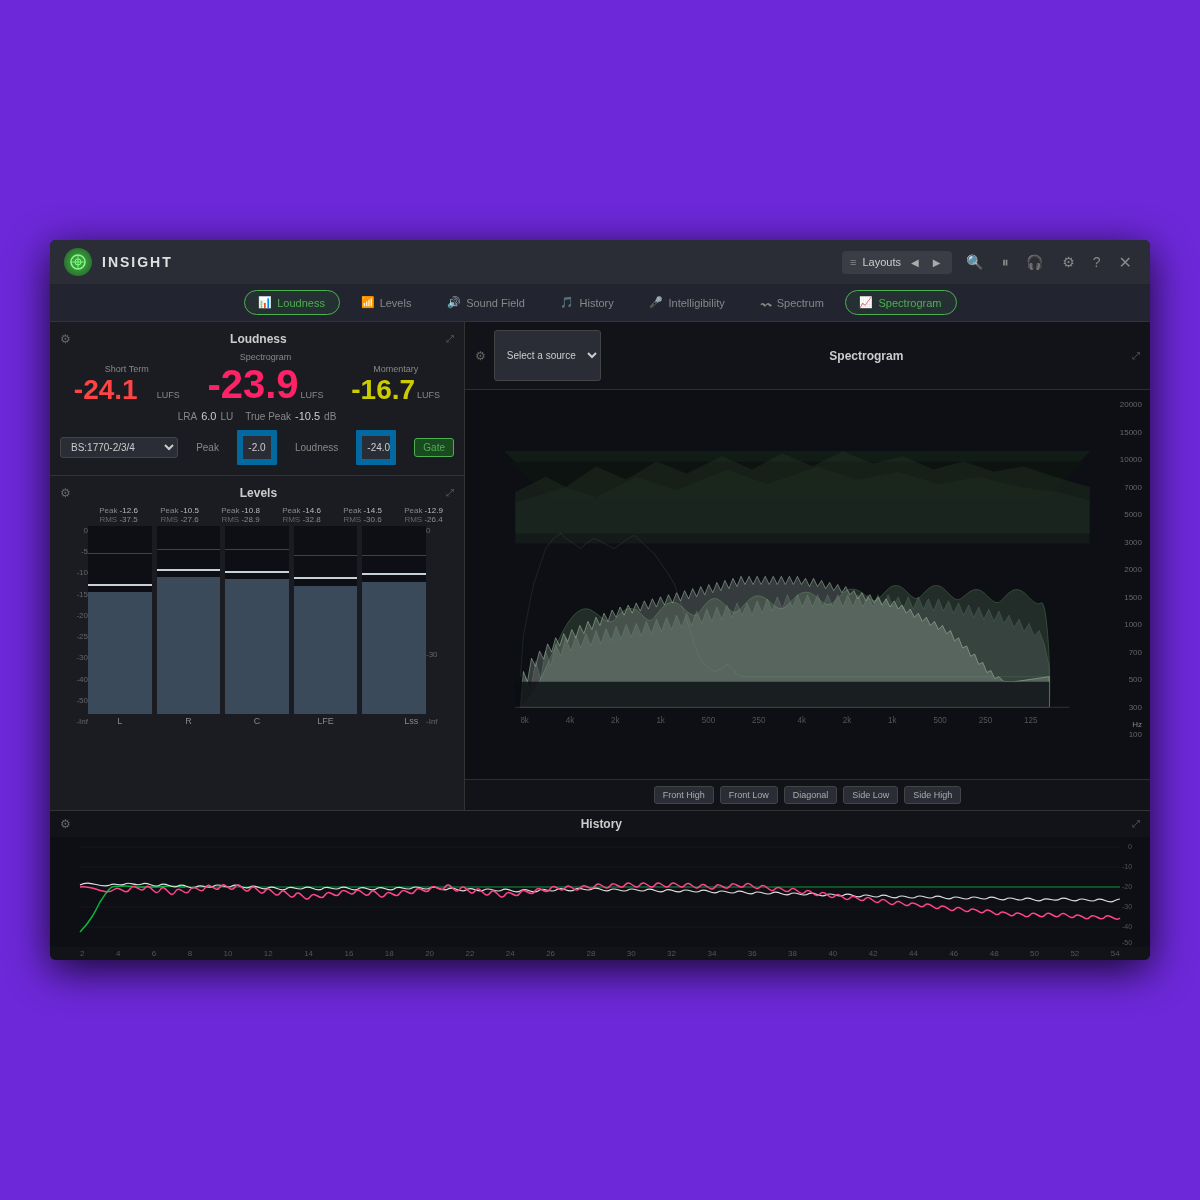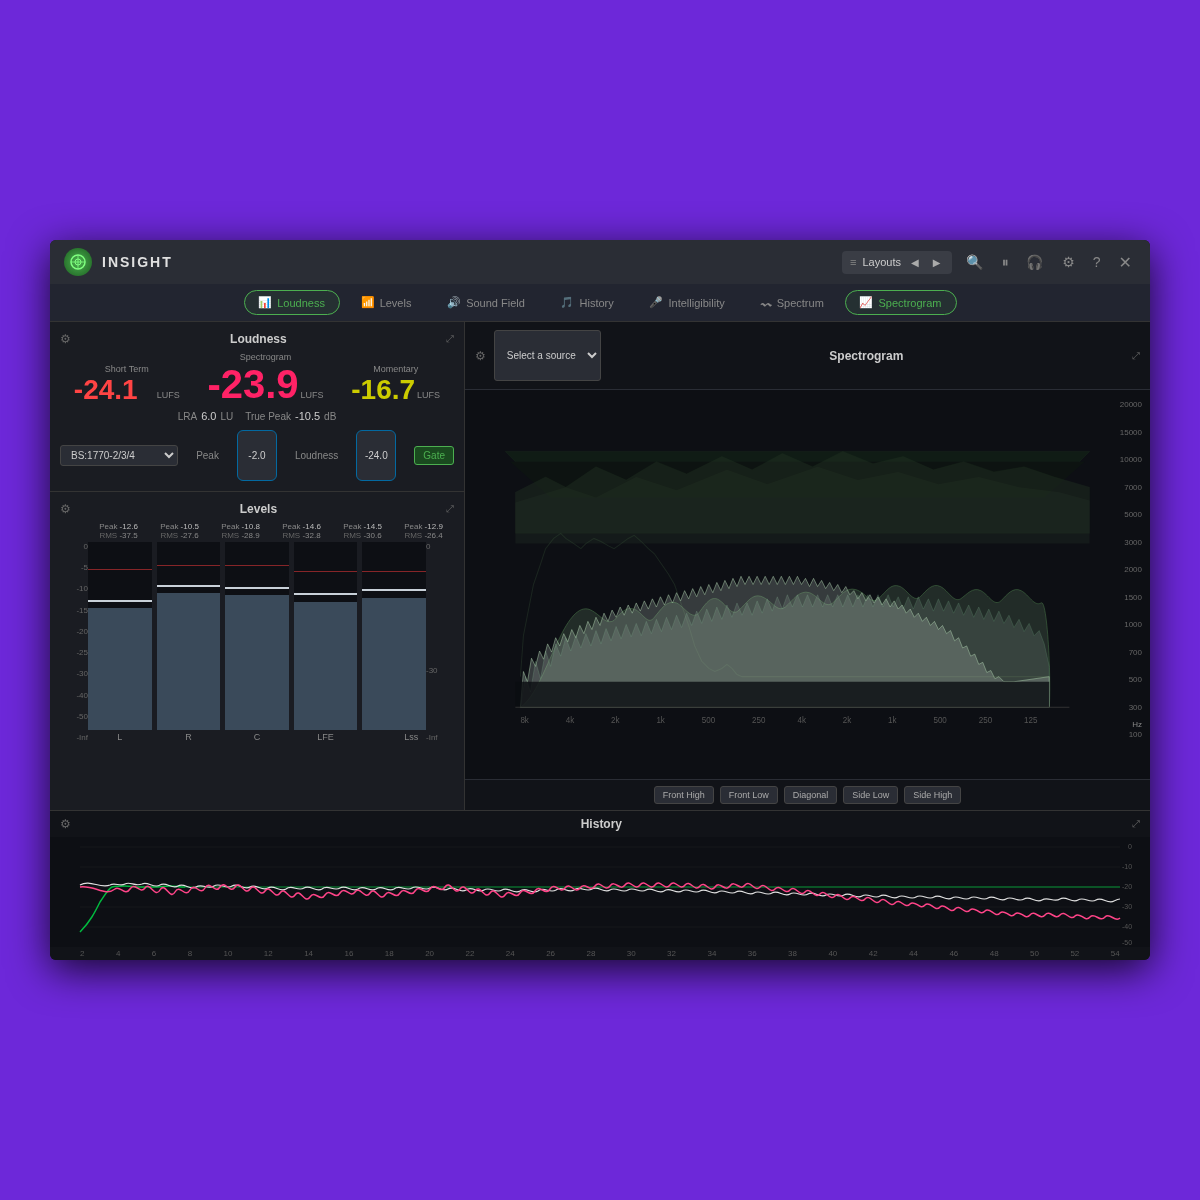--- a/index.html
+++ b/index.html
@@ -262,25 +262,25 @@
       flex: 1;
     }
 
     .control-label {
       color: #888;
       font-size: 10px;
     }
 
     .control-value {
       background: #2a2d35;
-      border: 1px solid #0369a1;
-      border-radius: 6px;
+      border: 6px solid #0369a1;
+      border-radius: 1px;
       color: #ccc;
       font-size: 10px;
-      padding: 19px 5px;
+      padding: 6px 5px;
       width: 40px;
       text-align: center;
     }
 
     .gate-button {
       background: #1a4a1f;
       border: 1px solid #4caf50;
       border-radius: 3px;
       color: #4caf50;
       font-size: 10px;

